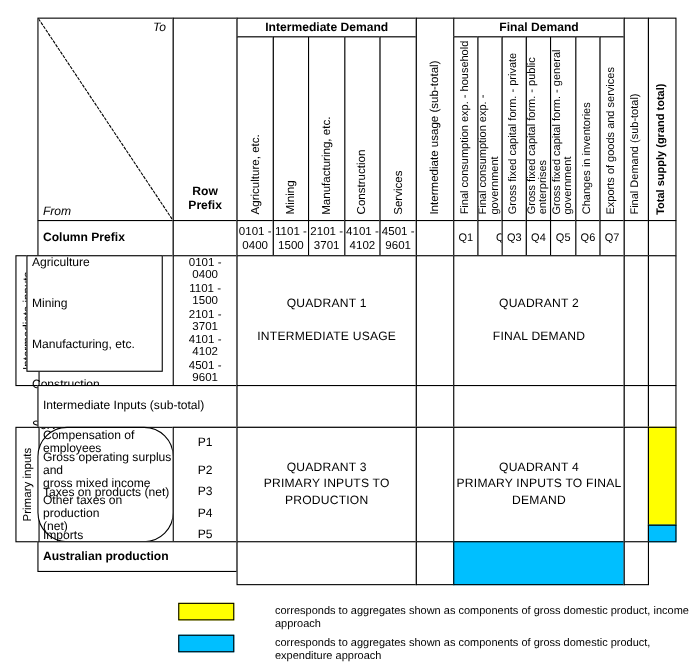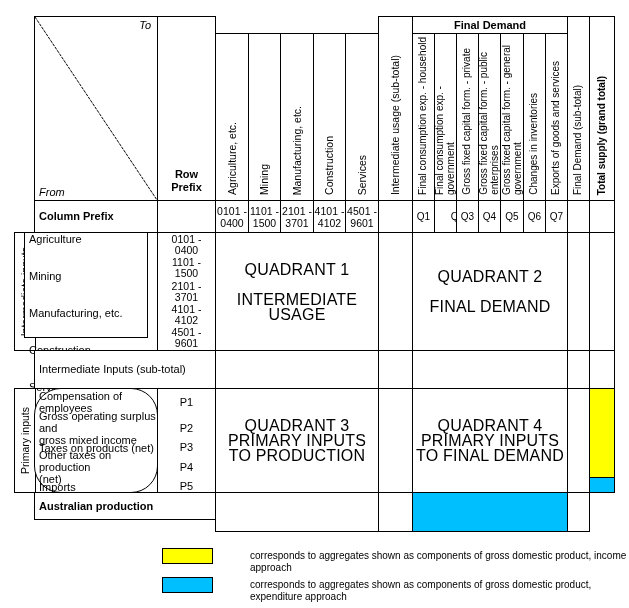--- a/index.html
+++ b/index.html
@@ -18,21 +18,21 @@
   
   .vcell{display:flex;justify-content:center;align-items:flex-end;padding-bottom:5px;overflow:hidden;}
   .vtext{writing-mode:vertical-rl;transform:rotate(180deg);font-size:10px;line-height:10.5px;white-space:pre-line;text-align:left;}
   .vtext11{font-size:10.5px;}
   
   .stack{display:flex;flex-direction:column;}
   .stack > div{flex:1;display:flex;align-items:center;}
   .stack > div.lab{padding-left:4px;}
   .stack > div.val{justify-content:center;text-align:center;white-space:pre-line;line-height:11px;font-size:10.5px;}
   .pslot{display:flex;align-items:center;box-sizing:border-box;}
-  .quad{display:flex;align-items:center;justify-content:center;text-align:center;white-space:pre-line;font-size:16px;line-height:15px;letter-spacing:0.2px;}
+  .quad{display:flex;align-items:center;justify-content:center;text-align:center;white-space:pre-line;font-size:11px;line-height:15px;letter-spacing:0.2px;}
   .bg-yellow{background:#FFFF00;}
   .bg-cyan{background:#00BFFF;}
   .legend-text{position:absolute;font-size:10px;line-height:12px;}
   .italic{font-style:italic;}
   svg{display:block;}
 </style>
 </head>
 <body>
 
 <div id="canvas">
@@ -43,20 +43,21 @@
     </svg>
     <span class="italic" style="position:absolute;top:2px;right:6px;font-size:11px;">To</span>
     <span class="italic" style="position:absolute;bottom:1px;left:4px;font-size:11px;">From</span>
   </div>
 
   <div class="cell b" style="left:157px;top:16px;width:59px;height:185px;display:flex;align-items:flex-end;justify-content:center;padding-bottom:6px;text-align:center;">
     <span class="pre">Row
 Prefix</span>
   </div>
 
+  <div class="cell b center" style="left:215px;top:16px;width:164px;height:18px;font-size:11px;">Intermediate Demand</div>
 
   <div class="cell vcell" style="left:215px;top:33px;width:34px;height:168px;">
       <span class="vtext vtext11">Agriculture, etc.</span>
     </div>
   <div class="cell vcell" style="left:248px;top:33px;width:33px;height:168px;">
       <span class="vtext vtext11">Mining</span>
     </div>
   <div class="cell vcell" style="left:280px;top:33px;width:34px;height:168px;">
       <span class="vtext vtext11">Manufacturing, etc.</span>
     </div>

